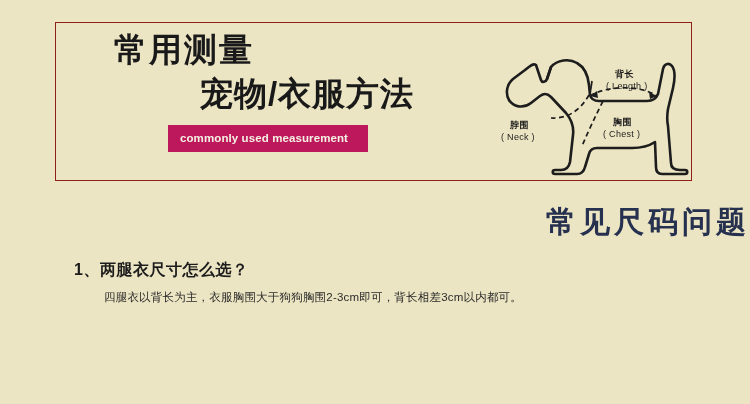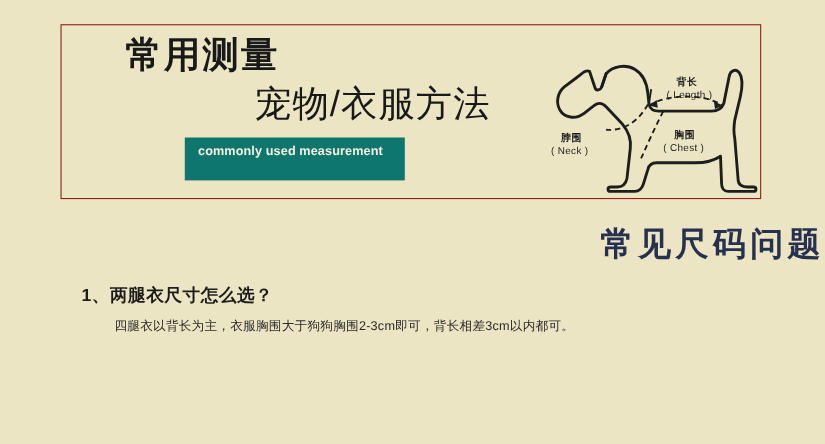--- a/index.html
+++ b/index.html
@@ -49,37 +49,37 @@
     letter-spacing: 2px;
     line-height: 1.15;
     text-align: left;
     padding-left: 8px;
     white-space: nowrap;
   }
 
   .title-line2 {
     font-family: "Liberation Sans", "DejaVu Sans", sans-serif;
     font-size: 33px;
-    font-weight: 400;
+    font-weight: 700;
     color: #191919;
     letter-spacing: 1px;
     line-height: 1.15;
-    text-align: right;
+    text-align: center;
     padding-left: 62px;
     margin-top: 6px;
     white-space: nowrap;
   }
 
   .badge {
     margin-top: 12px;
     margin-left: 62px;
     width: 200px;
-    background: #0f766e;
+    background: #be185d;
     color: #f4f1e2;
-    padding: 6px 8px 19px 12px;
+    padding: 6px 8px 7px 12px;
     box-sizing: border-box;
     font-size: 11.5px;
     font-weight: 700;
     line-height: 1.22;
     letter-spacing: 0.1px;
   }
   .badge span { display: block; }
 
   
   .dog-area {

